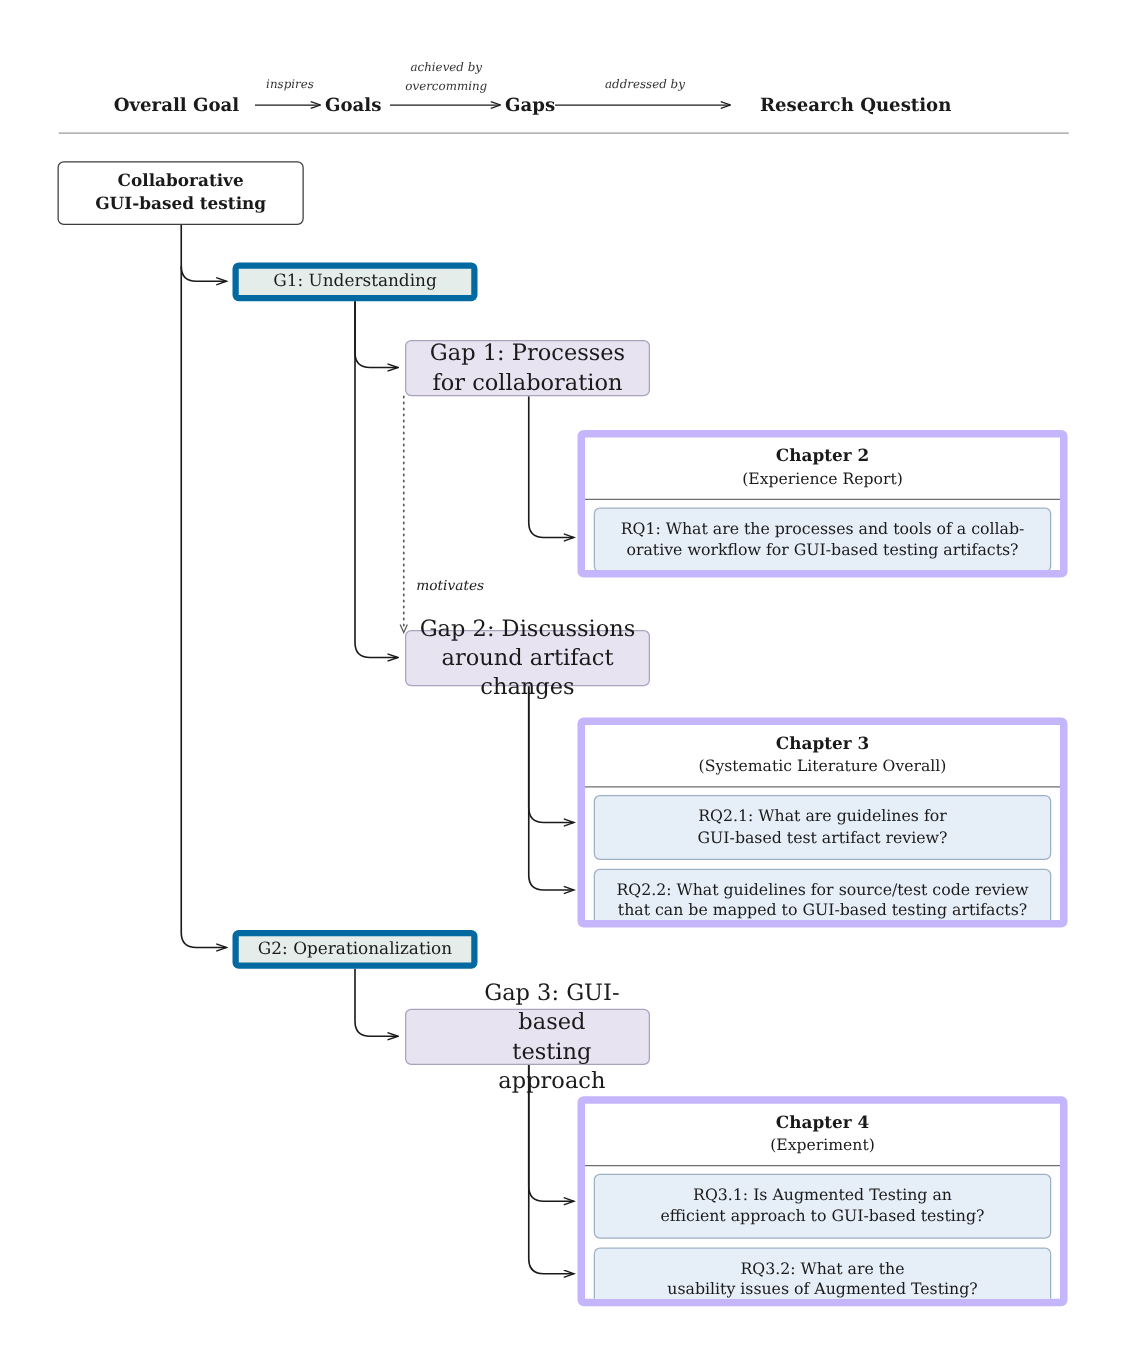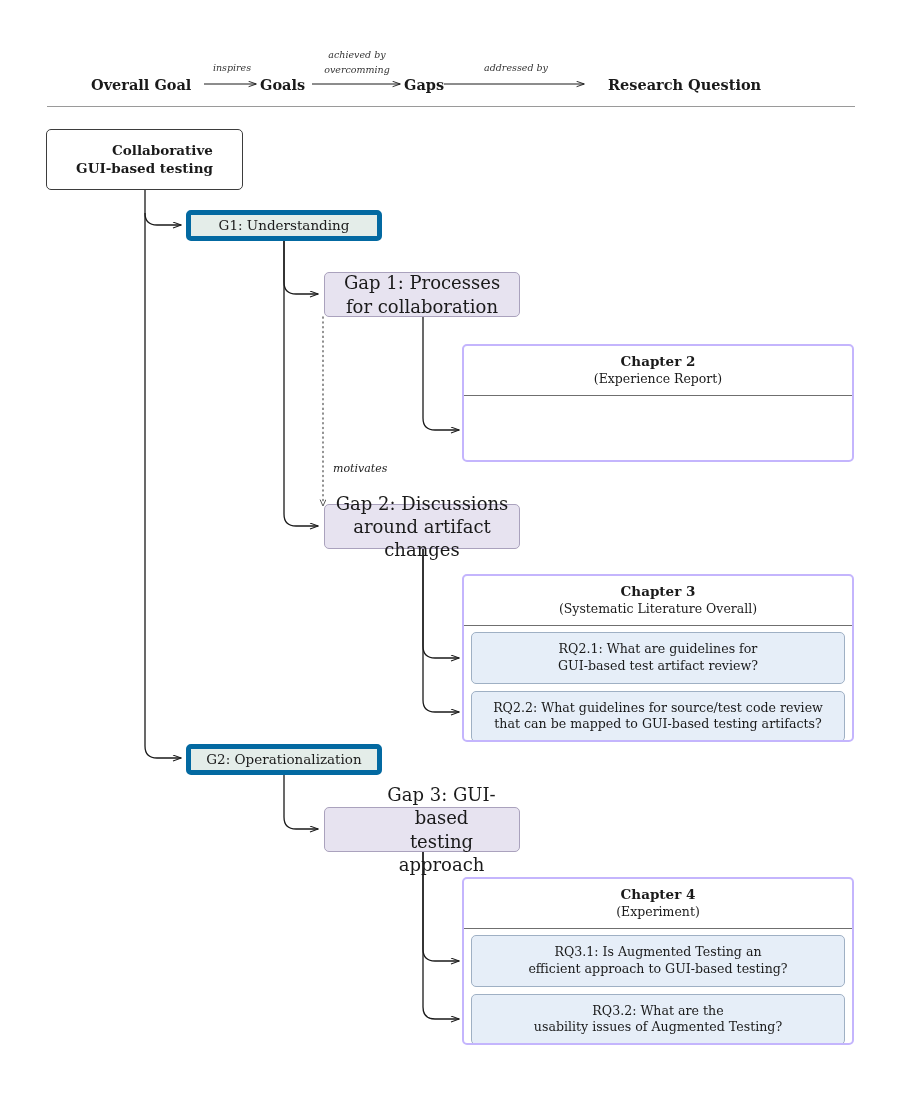--- a/index.html
+++ b/index.html
@@ -37,21 +37,21 @@
     font-size:13.5px;
   }
   .gap{
     border:1px solid #aaa2bd;border-radius:5px;background:#e7e3f0;
     font-size:18px;
   }
 
   
   .chapter{
     position:absolute;box-sizing:border-box;
-    border:2px solid #c4b5fd;border-radius:5px;background:#ffffff;
+    border:6px solid #c4b5fd;border-radius:5px;background:#ffffff;
     display:flex;flex-direction:column;overflow:hidden;
   }
   .ch-head{
     box-sizing:border-box;width:100%;
     padding:7px 8px 8px 8px;text-align:center;line-height:1.3;
     border-bottom:1px solid #6f6f6f;
   }
   .ch-title{display:block;font-weight:bold;font-size:13.5px;}
   .ch-sub{display:block;font-size:12.5px;}
   .ch-body{
@@ -133,21 +133,21 @@
     <path d="M423,549 L423,700 Q423,712 435,712 L459,712" fill="none" stroke="#1a1a1a" stroke-width="1.3" marker-end="url(#arw)"></path>
 
     <path d="M284,775 L284,817 Q284,829 296,829 L318,829" fill="none" stroke="#1a1a1a" stroke-width="1.3" marker-end="url(#arw)"></path>
 
     <path d="M423,852 L423,949 Q423,961 435,961 L459,961" fill="none" stroke="#1a1a1a" stroke-width="1.3" marker-end="url(#arw)"></path>
     <path d="M423,852 L423,1007 Q423,1019 435,1019 L459,1019" fill="none" stroke="#1a1a1a" stroke-width="1.3" marker-end="url(#arw)"></path>
   </svg>
 
   <div class="wire-label" style="left:333px;top:462px;">motivates</div>
 
-  <div class="node root" style="left:46px;top:129px;width:197px;height:61px;text-align:right;">
+  <div class="node root" style="left:46px;top:129px;width:197px;height:51px;">
     <span class="t">
       <span>Collaborative</span><br>
       <span>GUI-based testing</span>
     </span>
   </div>
 
   <div class="node goal" style="left:186px;top:210px;width:196px;height:31px;">
     <span class="t">G1:  Understanding</span>
   </div>
 
@@ -174,20 +174,26 @@
       <span>Gap 3:  GUI-based</span><br>
       <span>testing approach</span>
     </span>
   </div>
 
   <div class="chapter" style="left:462px;top:344px;width:392px;height:118px;">
     <div class="ch-head">
       <span class="ch-title">Chapter 2</span>
       <span class="ch-sub">(Experience Report)</span>
     </div>
+    <div class="ch-body">
+      <div class="rq">
+        <span>RQ1:  What are the processes and tools of a collab-</span><br>
+        <span>orative workflow for GUI-based testing artifacts?</span>
+      </div>
+    </div>
   </div>
 
   <div class="chapter" style="left:462px;top:574px;width:392px;height:168px;">
     <div class="ch-head">
       <span class="ch-title">Chapter 3</span>
       <span class="ch-sub">(Systematic Literature Overall)</span>
     </div>
     <div class="ch-body">
       <div class="rq">
         <span>RQ2.1:  What are guidelines for</span><br>

